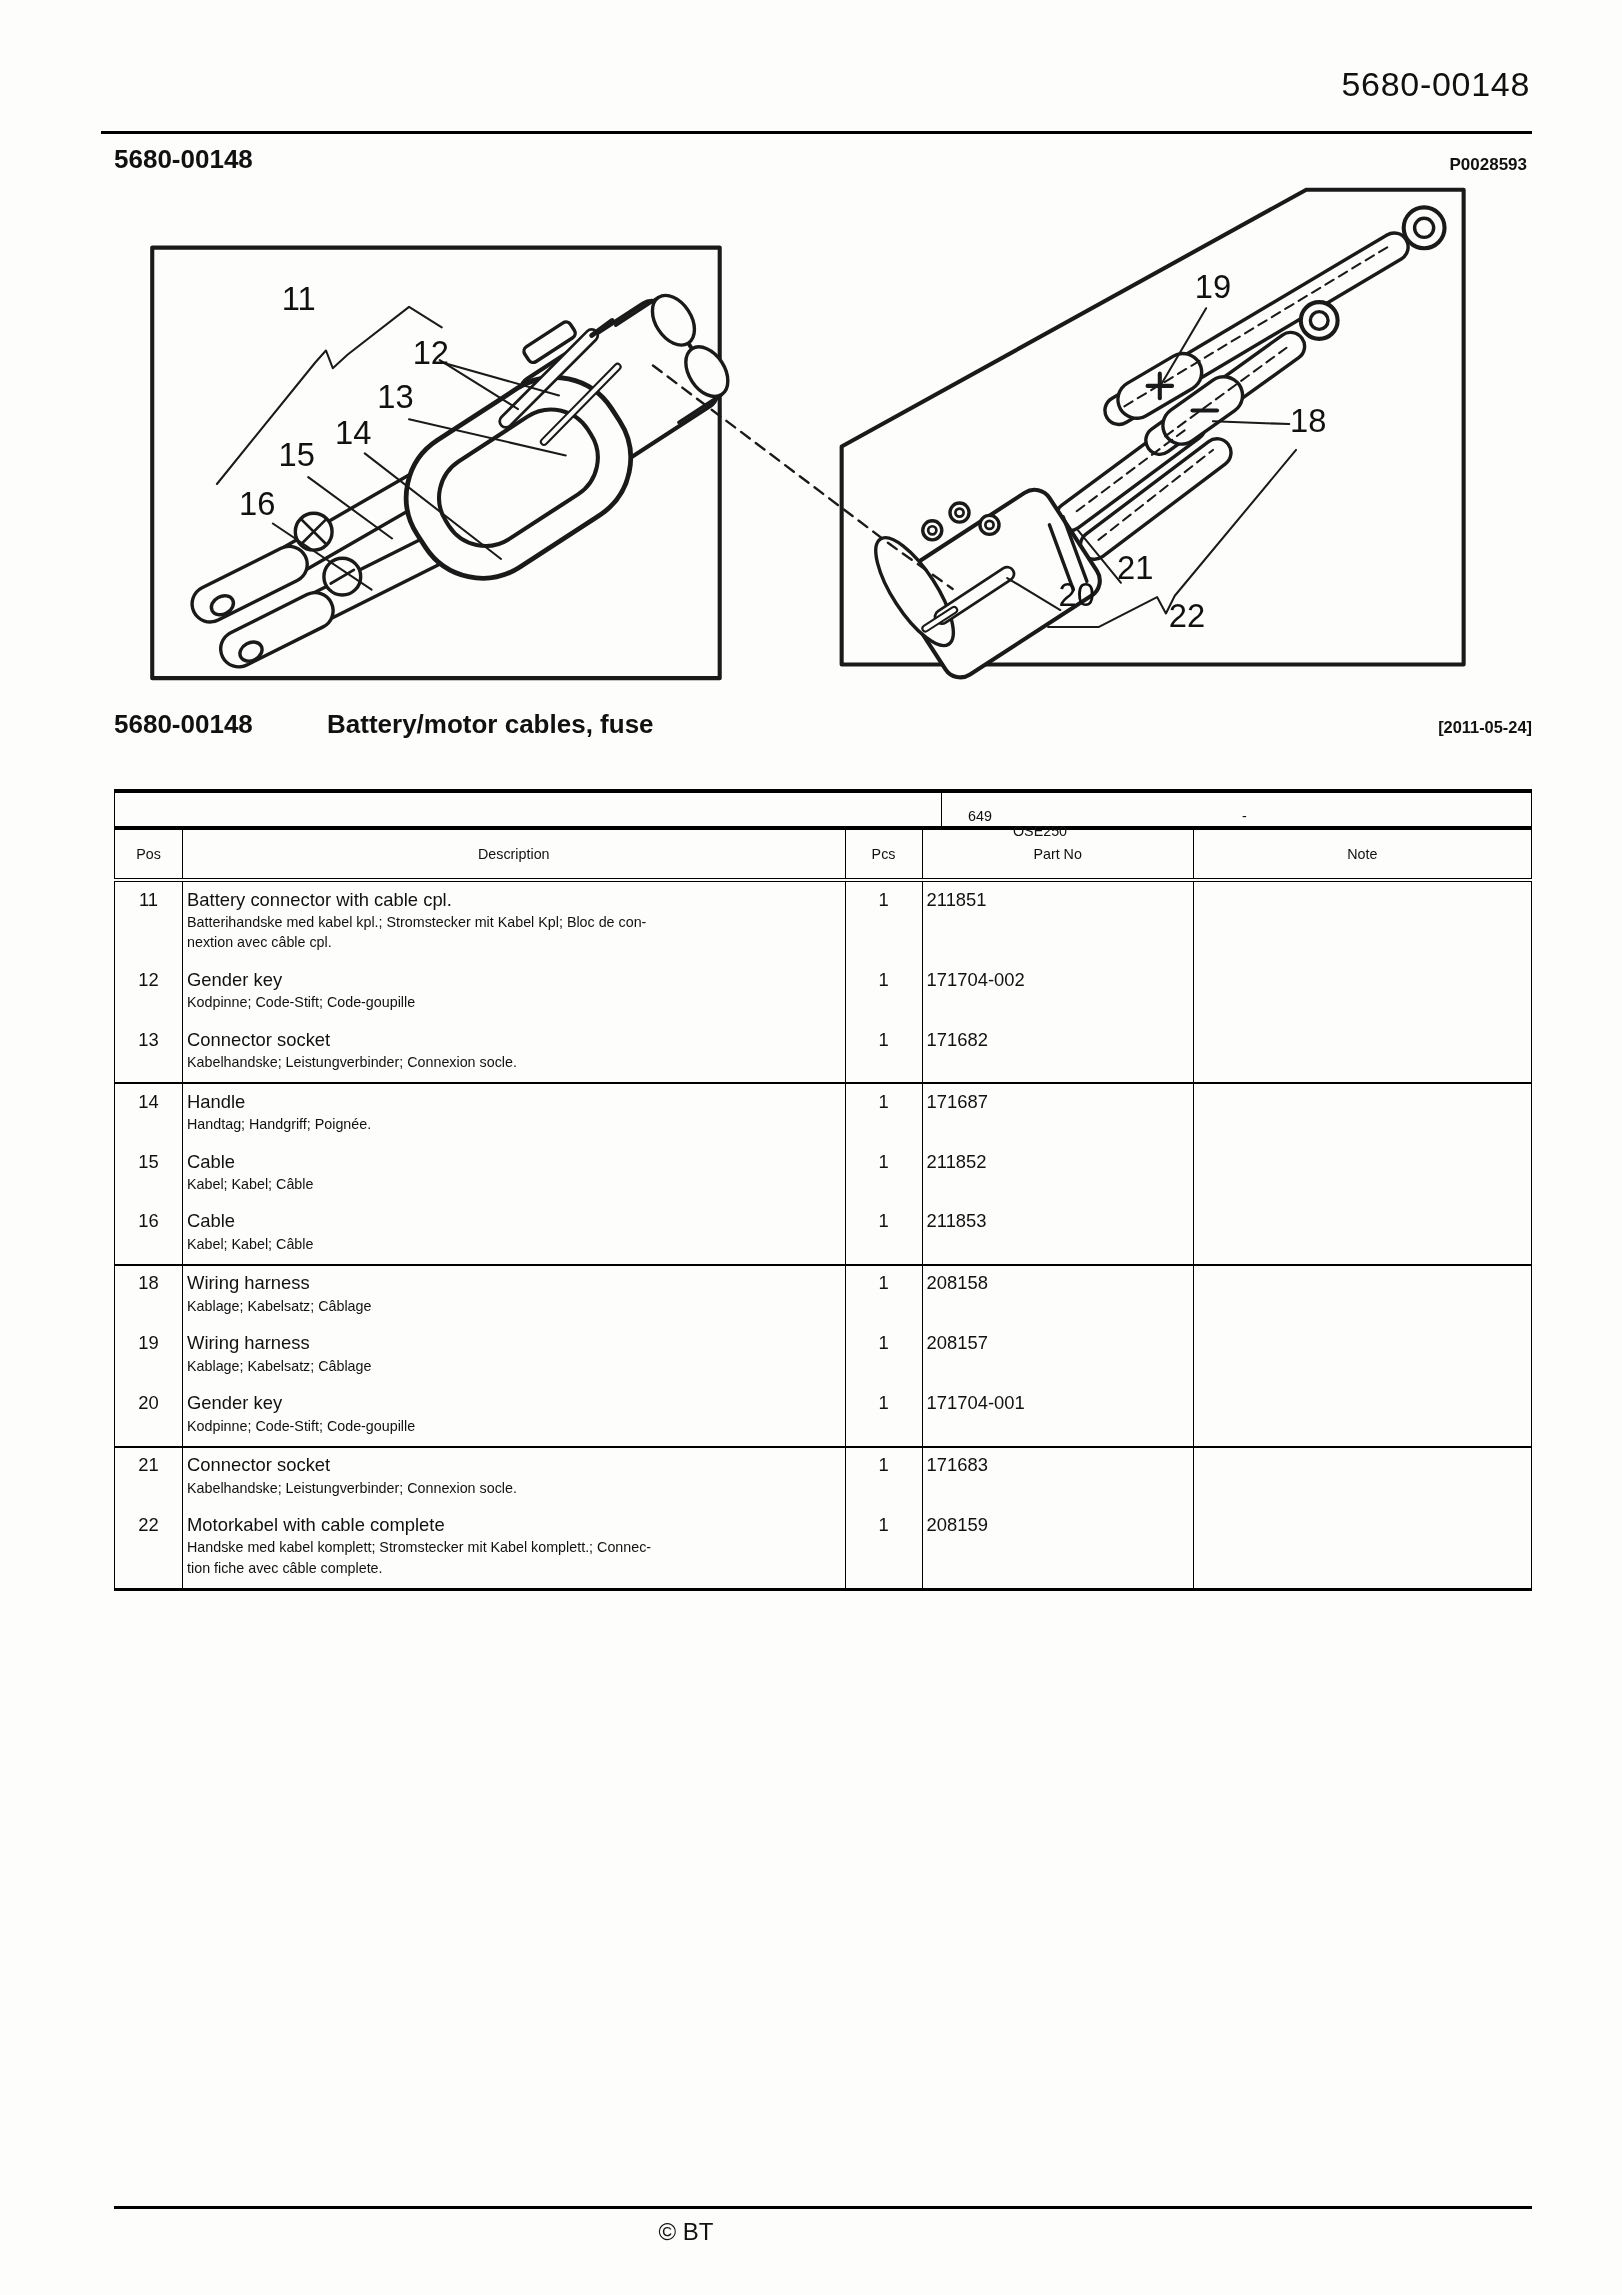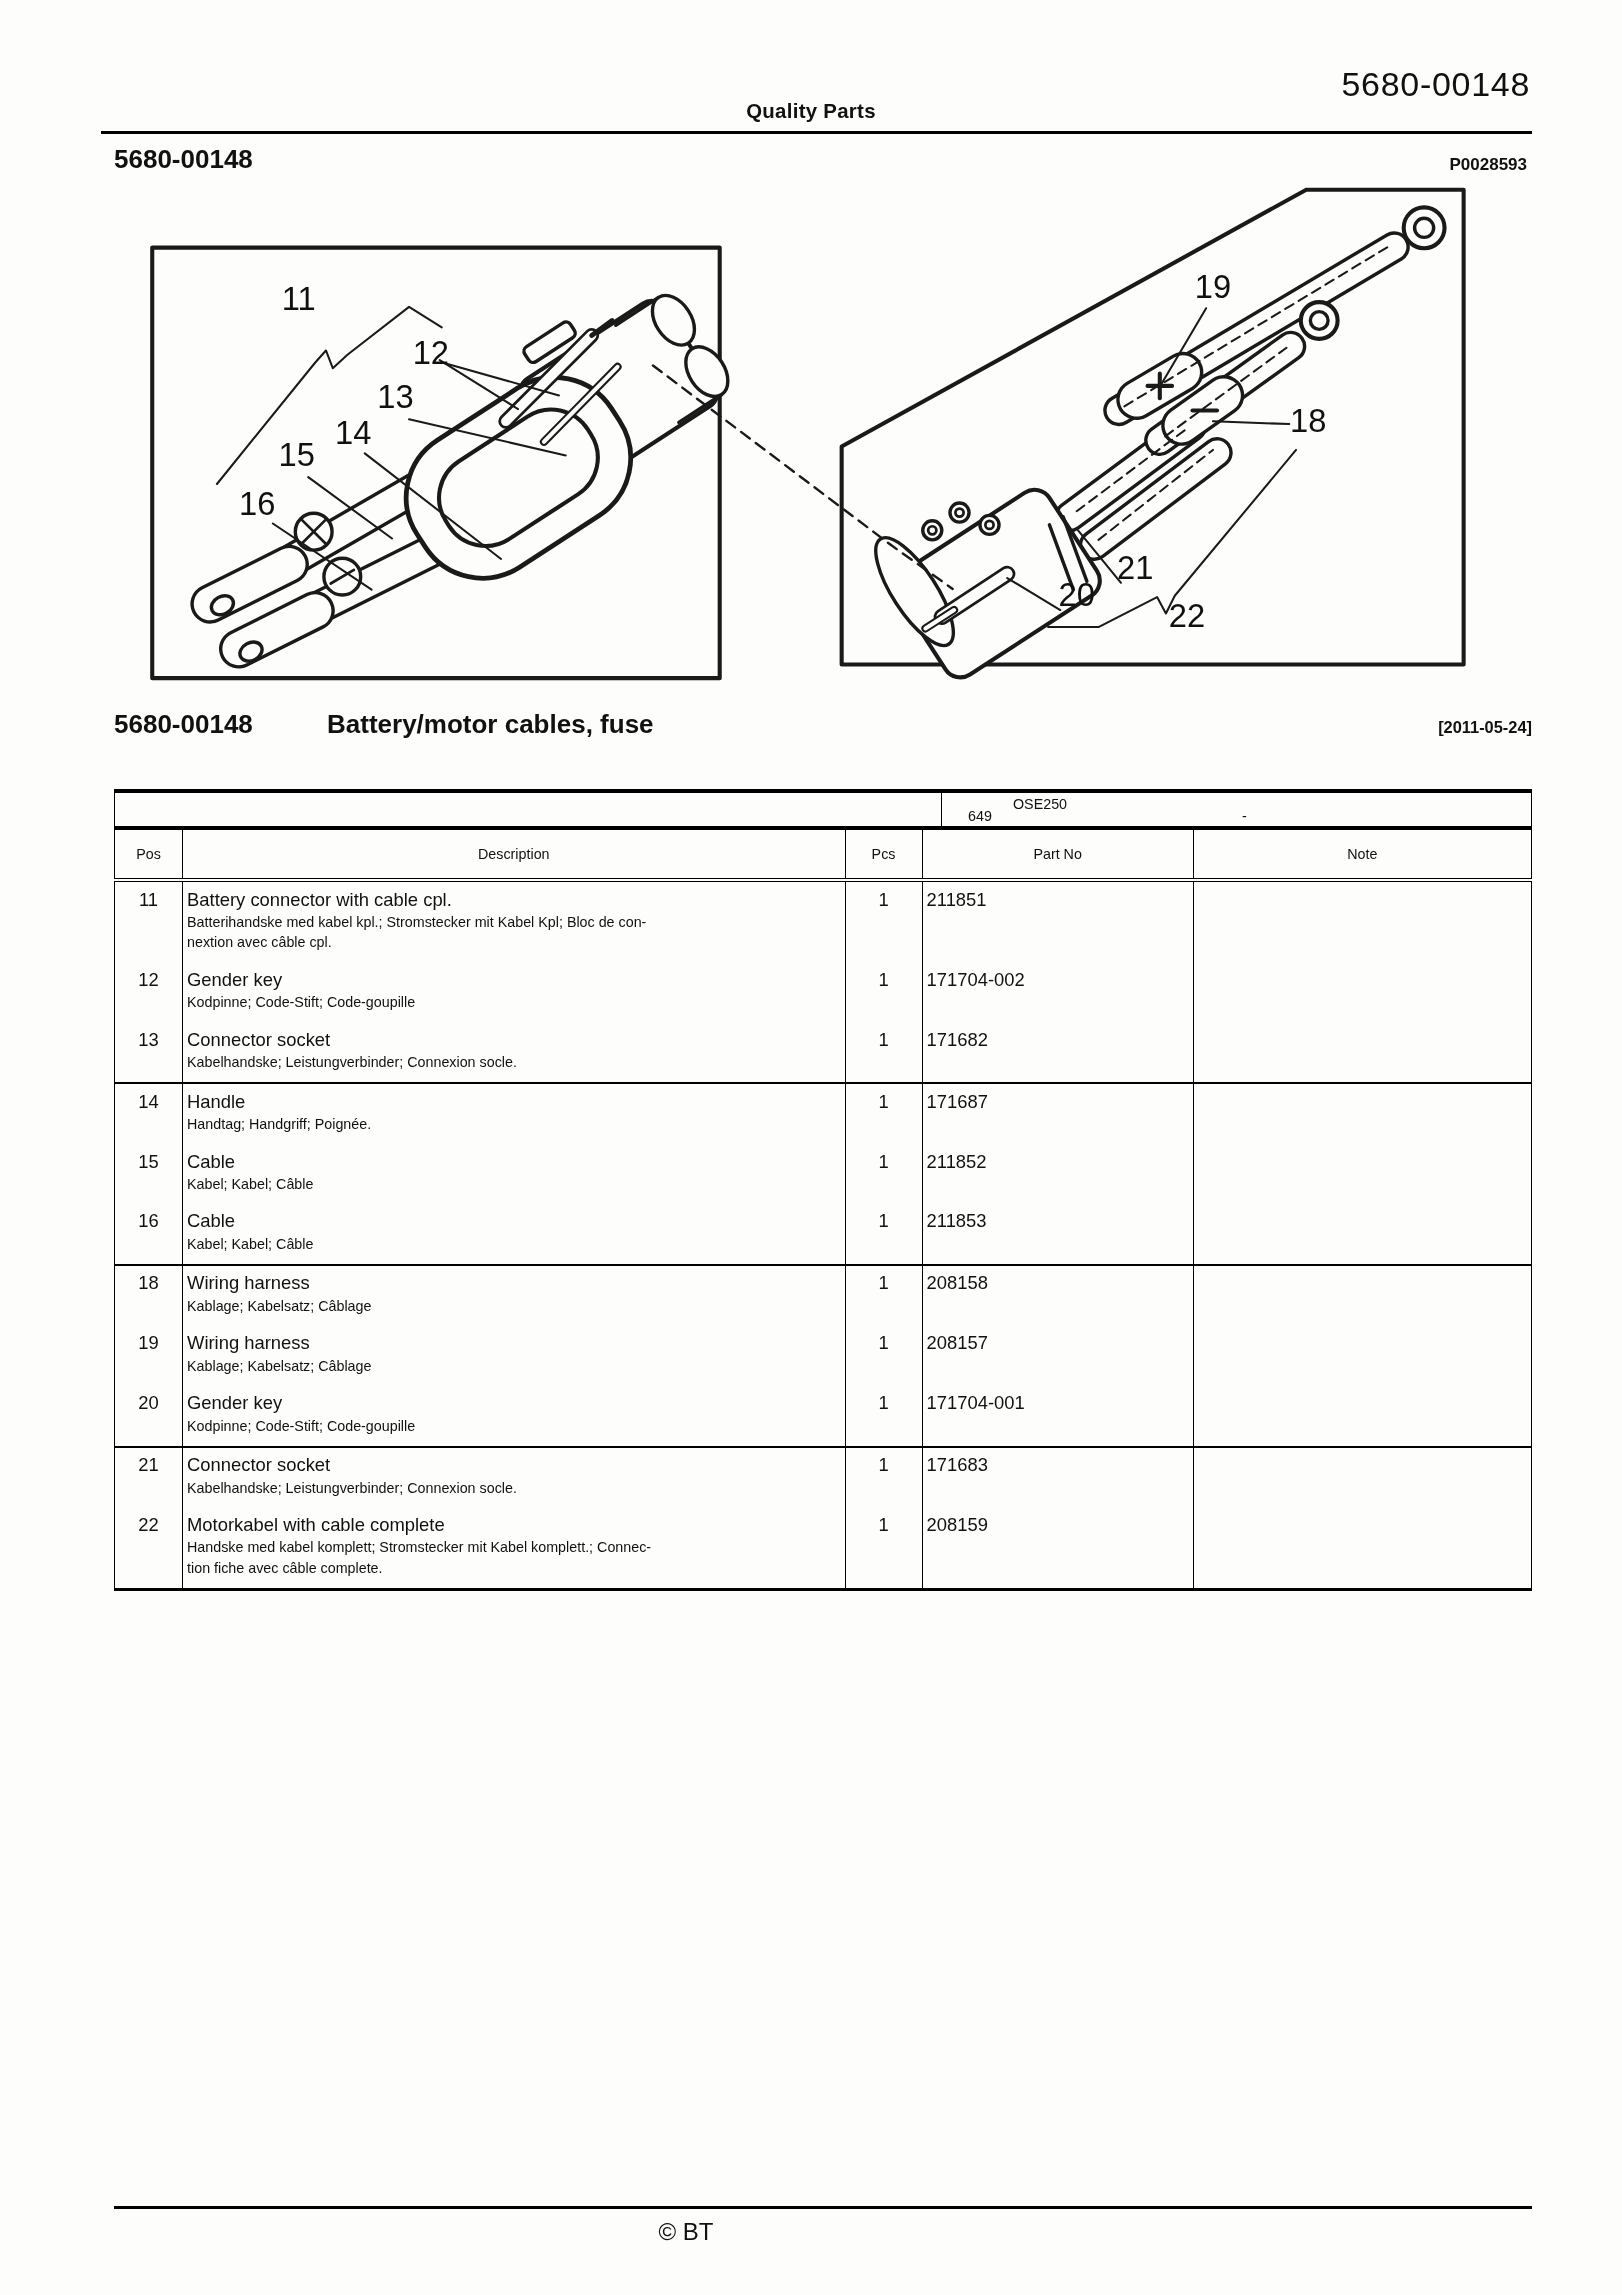--- a/index.html
+++ b/index.html
@@ -19,21 +19,21 @@
   .t-name{font-size:26px;font-weight:bold;flex:1;}
   .t-date{font-size:16.4px;font-weight:bold;}
   .t-sub{margin-top:9.5px;margin-left:213px;font-size:17.7px;}
   
   .tablewrap{position:absolute;top:789px;left:114px;width:1418px;}
   .band{display:flex;border:1.4px solid #000;border-top:4.1px solid #000;border-bottom:3.4px solid #000;
         height:40px;box-sizing:border-box;}
   .band-left{width:827px;border-right:1.4px solid #000;box-sizing:border-box;}
   .band-right{position:relative;flex:1;font-size:14.3px;}
   .band-right .v-code{position:absolute;left:26px;top:15px;}
-  .band-right .v-model{position:absolute;left:71px;top:3px;}
+  .band-right .v-model{position:absolute;left:71px;top:30px;}
   .band-right .v-dash{position:absolute;left:300px;top:15px;}
   table.parts{border-collapse:collapse;table-layout:fixed;width:1418px;
               border:1.4px solid #000;border-bottom:3.4px solid #000;}
   table.parts col.c-pos{width:68px;} table.parts col.c-desc{width:662px;}
   table.parts col.c-pcs{width:77px;} table.parts col.c-part{width:271px;}
   table.parts col.c-note{width:338px;}
   table.parts td,table.parts th{border-left:1.4px solid #000;border-right:1.4px solid #000;
       vertical-align:top;padding:4px;}
   tr.headrow th{font-size:14.3px;font-weight:normal;text-align:center;height:40px;
       vertical-align:middle;border-bottom:4.1px double #000;border-top:0;}
@@ -51,21 +51,20 @@
   .ftr-text{position:absolute;top:2218px;left:0;width:1316px;text-align:center;font-size:24px;padding-left:28px;}
   
   svg.diag{position:absolute;left:0;top:157px;}
   svg.diag text{font-family:"Liberation Sans", sans-serif;font-size:48px;fill:#111;}
 </style>
 </head>
 <body>
 
 <div class="page">
 
-  <div class="hdr-center">Quality Parts</div>
   <div class="hdr-right">5680-00148</div>
   <div class="hdr-rule"></div>
   <div class="subhdr-left">5680-00148</div>
   <div class="subhdr-right">P0028593</div>
 
   <svg class="diag" width="1622" height="545" viewBox="0 230 2380 800">
     <g stroke="#1a1a1a" fill="none" stroke-linecap="round" stroke-linejoin="round">
 
       <rect x="223" y="363" width="833" height="632" stroke-width="6" fill="#fdfdfc"></rect>
 

